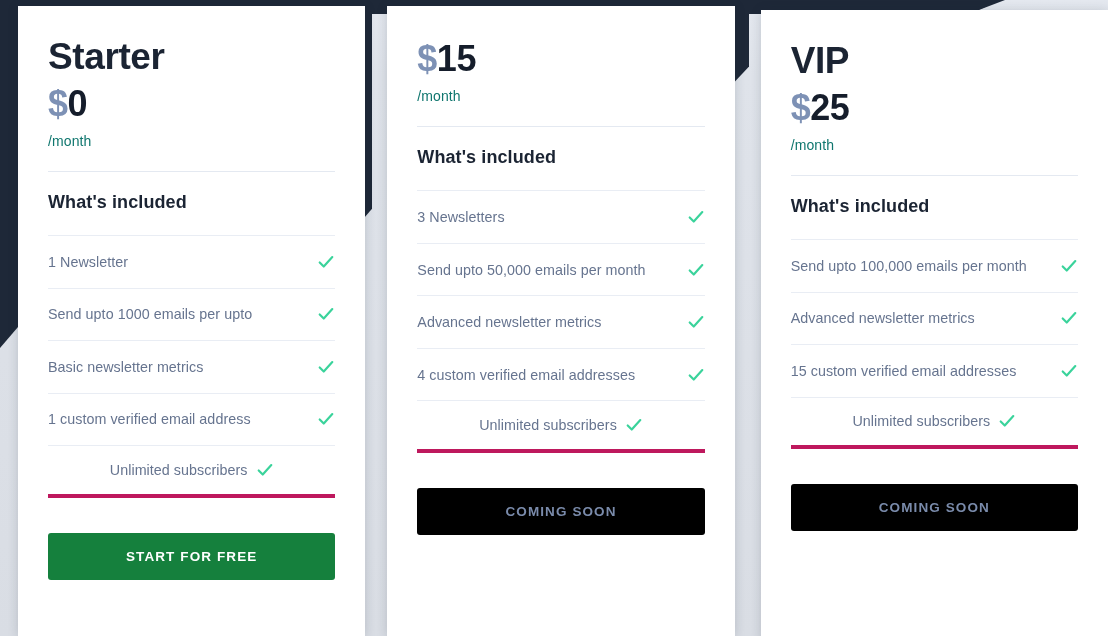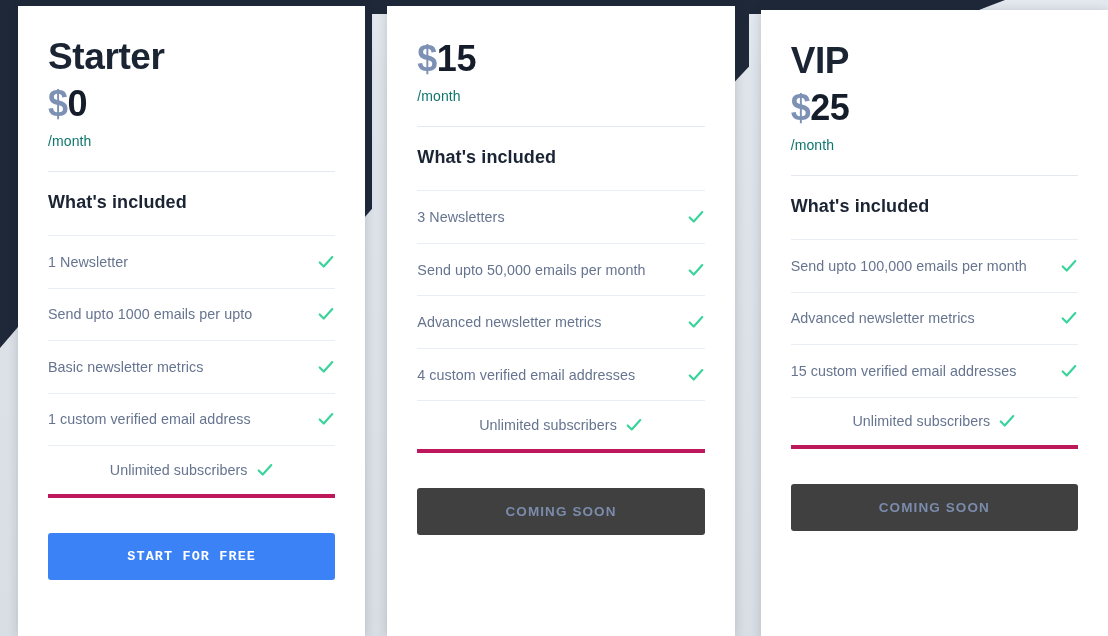--- a/index.html
+++ b/index.html
@@ -159,26 +159,25 @@
     border-radius: 3px;
     height: 47px;
     margin-top: 35px;
     font-family: "Liberation Sans", sans-serif;
     font-size: 13.5px;
     font-weight: bold;
     letter-spacing: 1.1px;
     cursor: pointer;
   }
   .cta.primary {
-    background: #3b82f6;
+    background: #15803d;
     color: #ffffff;
-    font-family: Liberation Mono, monospace;
   }
   .cta.disabled {
-    background: #404040;
+    background: #000000;
     color: #7a8bab;
     cursor: default;
   }
 </style>
 </head>
 <body>
 
 <div id="stage">
 
   <div class="bg-light"></div>

